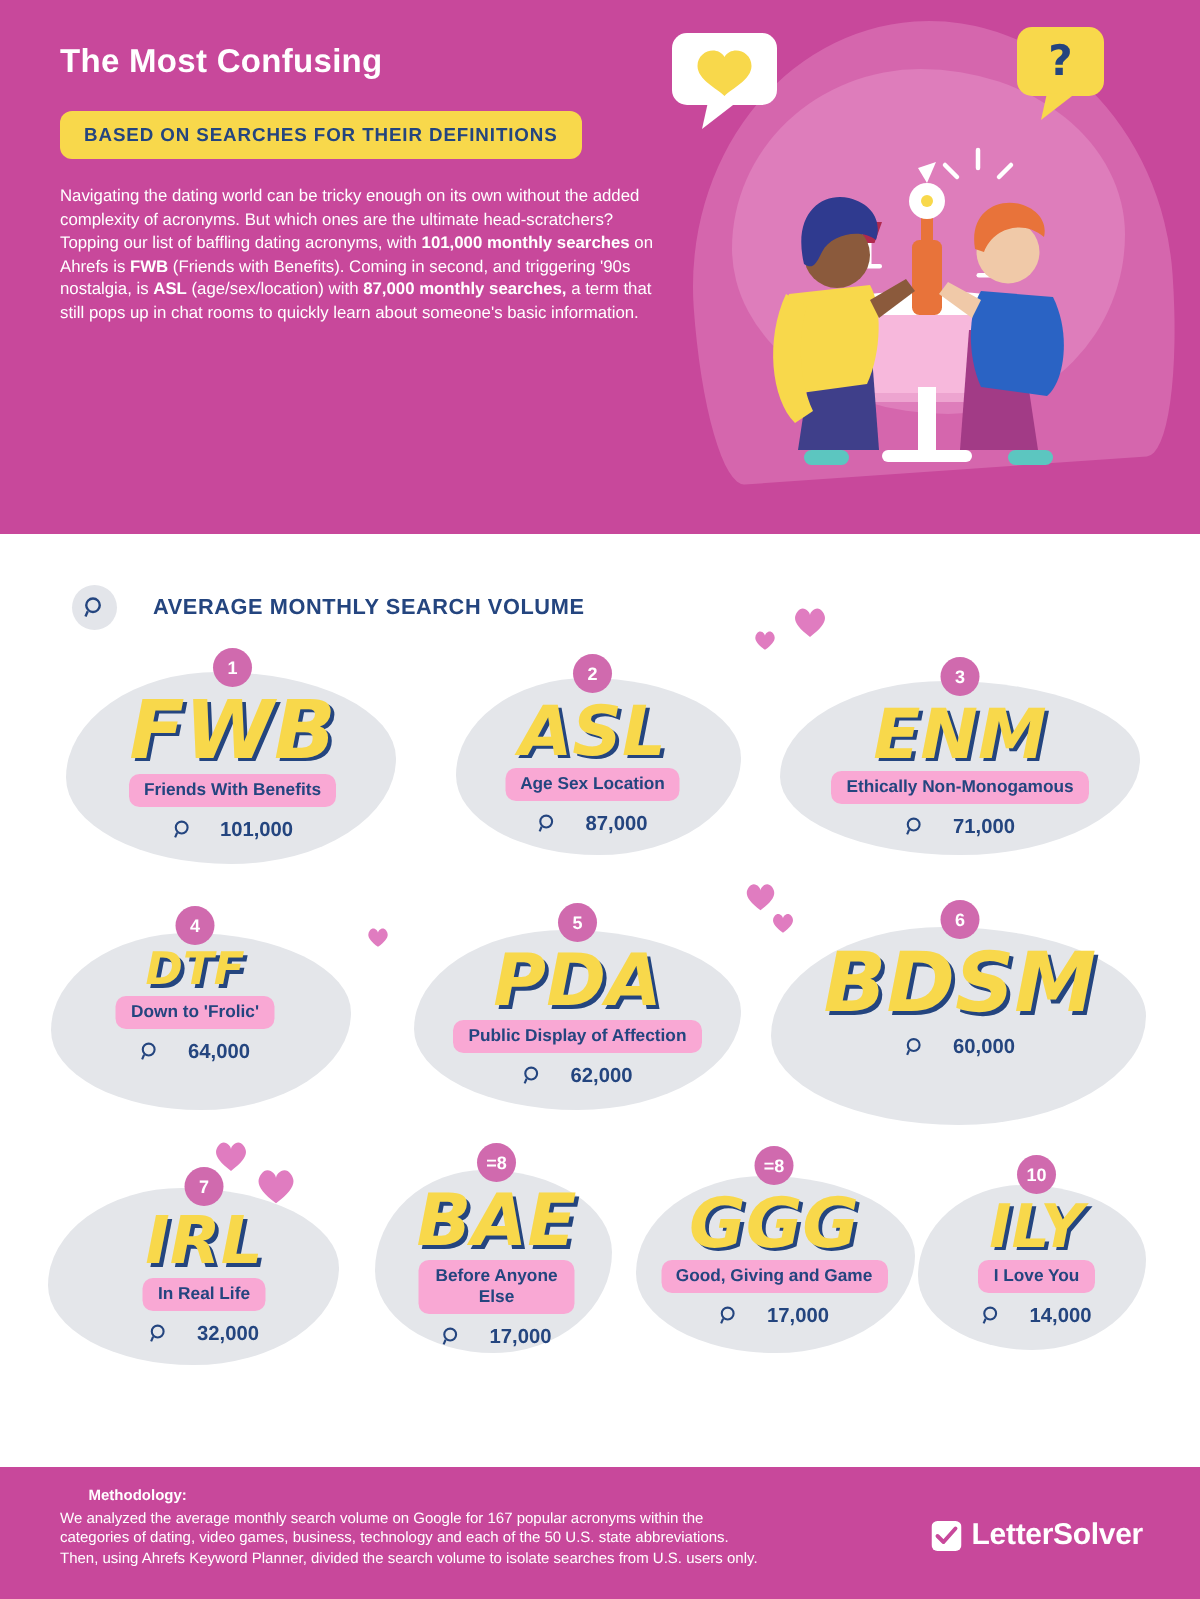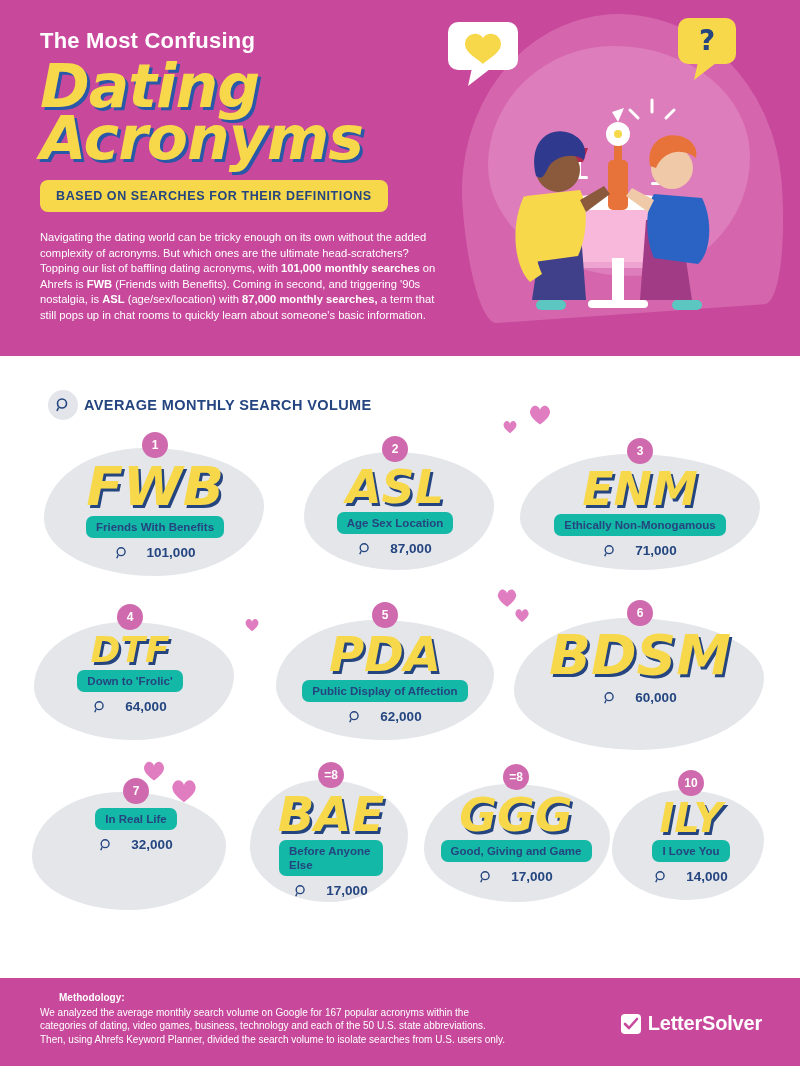--- a/index.html
+++ b/index.html
@@ -85,21 +85,21 @@
   .body {
     position: relative;
     width: 800px;
     height: 622px;
     background: #ffffff;
     padding: 26px 30px 0 30px;
   }
   .section-head {
     display: flex;
     align-items: center;
-    gap: 6px;
+    gap: 24px;
     margin: 8px 0 6px 18px;
   }
   .sec-icon {
     width: 30px; height: 30px;
     background: #e3e5ea;
     border-radius: 50%;
     display: flex; align-items: center; justify-content: center;
   }
   .sec-title {
     color: #24457f;
@@ -138,26 +138,27 @@
   .acr {
     font-family: "DejaVu Sans", sans-serif;
     font-weight: bold;
     font-style: italic;
     color: #f8d84b;
     text-shadow: 2.5px 2.5px 0 #24457f;
     letter-spacing: 0px;
     line-height: 1;
   }
   .pill {
-    background: #14b8a6;
+    background: #f9a8d4;
     color: #24457f;
     font-size: 11.5px;
     font-weight: bold;
     padding: 4px 10px;
     border-radius: 7px;
+    text-align: center;
     line-height: 14px;
     margin-top: -4px;
   }
   .vol {
     display: flex;
     align-items: center;
     gap: 18px;
     margin-top: 7px;
     color: #24457f;
     font-size: 13.5px;
@@ -187,24 +188,20 @@
     margin-top: 20px; margin-right: 8px;
   }
   .brand-name { color: #fff; font-size: 20px; font-weight: bold; letter-spacing: -.2px; }
 </style>
 </head>
 <body>
 
 <div class="header">
   <div class="header-inner">
     <div class="title-top">The Most Confusing</div>
-    <div class="title-big">
-      <span>Dating</span>
-      <span>Acronyms</span>
-    </div>
     <div class="subtitle-pill">BASED ON SEARCHES FOR THEIR DEFINITIONS</div>
     <p class="intro">
       <span>Navigating the dating world can be tricky enough on its own without the added complexity of acronyms. But which ones are the ultimate head-scratchers? Topping our list of baffling dating acronyms, with </span><b>101,000 monthly searches</b><span> on Ahrefs is </span><b>FWB</b><span> (Friends with Benefits). Coming in second, and triggering '90s nostalgia, is </span><b>ASL</b><span> (age/sex/location) with </span><b>87,000 monthly searches,</b><span> a term that still pops up in chat rooms to quickly learn about someone's basic information.</span>
     </p>
   </div>
 
   <div class="illo">
     <div class="heart-bg"></div>
     <div class="blob-light"></div>
     <svg width="360" height="356" viewBox="0 0 360 356" style="position:absolute;left:0;top:0;">
@@ -337,21 +334,21 @@
           <path d="M10 17 C2 11 0 7 3 3 C6 -1 10 3 10 5 C10 3 14 -1 17 3 C20 7 18 11 10 17Z" fill="#e07cc0"></path>
         </svg>
     </div>
 
     <div class="row" style="height:168px;">
 
       <div class="cell" style="width:230px;">
         <div class="blob" style="left:4px;top:28px;width:200px;height:118px;"></div>
         <div class="cell-content" style="padding-top:10px;padding-right:30px;">
           <div class="rank">4</div>
-          <div class="acr" style="font-size:36px;">DTF</div>
+          <div class="acr" style="font-size:30px;">DTF</div>
           <div class="pill" style="margin-top:2px;">Down to 'Frolic'</div>
           <div class="vol">
             <svg width="14" height="14" viewBox="0 0 16 16" fill="none" stroke="#24457f" stroke-width="1.6">
                 <circle cx="7" cy="6.5" r="4.5"></circle>
                 <line x1="3.5" y1="10.5" x2="2" y2="14"></line>
               </svg>
             <span>64,000</span>
           </div>
         </div>
       </div>
@@ -396,20 +393,21 @@
           <path d="M10 17 C2 11 0 7 3 3 C6 -1 10 3 10 5 C10 3 14 -1 17 3 C20 7 18 11 10 17Z" fill="#e07cc0"></path>
         </svg>
     </div>
 
     <div class="row" style="height:170px;">
 
       <div class="cell" style="width:212px;">
         <div class="blob" style="left:2px;top:30px;width:194px;height:118px;"></div>
         <div class="cell-content" style="padding-top:16px;">
           <div class="rank">7</div>
+          <div class="acr" style="font-size:44px;">IRL</div>
           <div class="pill" style="margin-top:2px;">In Real Life</div>
           <div class="vol">
             <svg width="14" height="14" viewBox="0 0 16 16" fill="none" stroke="#24457f" stroke-width="1.6">
                 <circle cx="7" cy="6.5" r="4.5"></circle>
                 <line x1="3.5" y1="10.5" x2="2" y2="14"></line>
               </svg>
             <span>32,000</span>
           </div>
         </div>
       </div>

